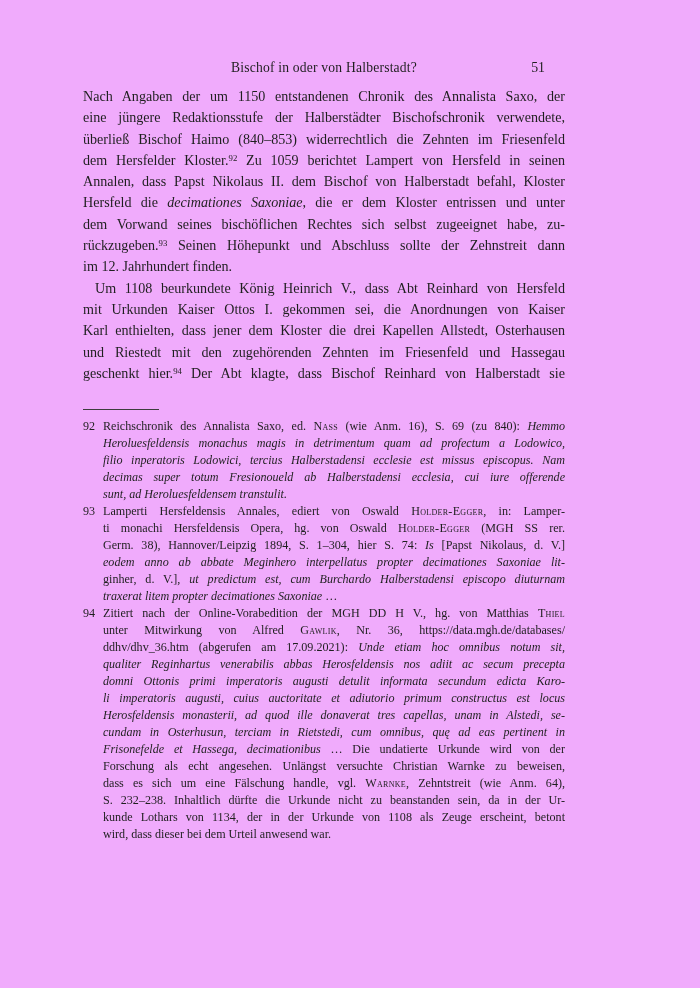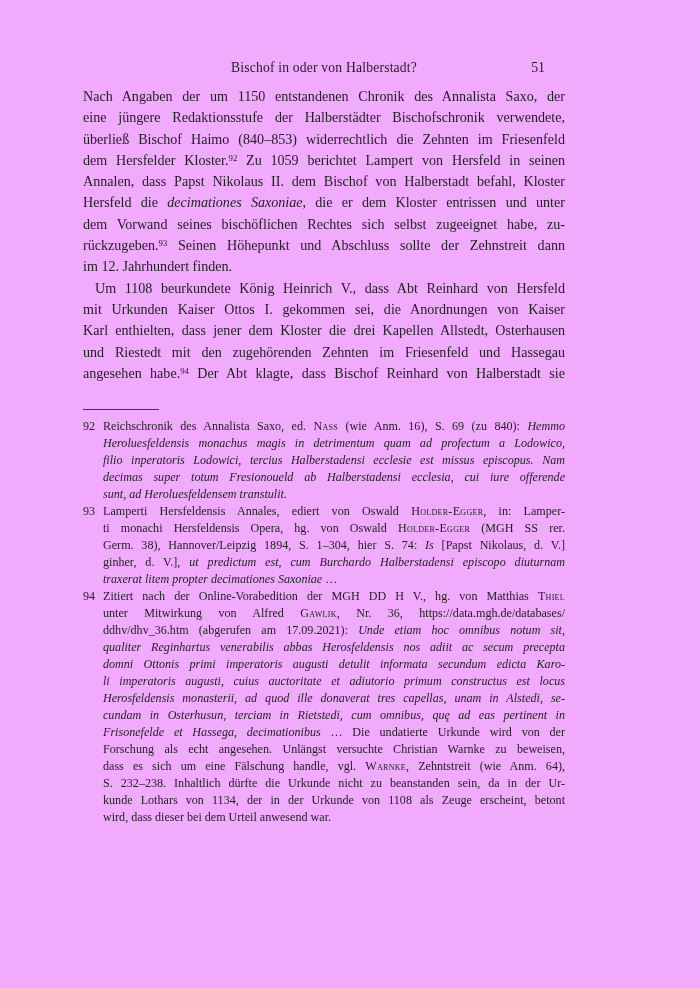--- a/index.html
+++ b/index.html
@@ -91,21 +91,21 @@
         <div class="tline"><span>Hersfeld die </span><span class="i">decimationes Saxoniae</span><span>, die er dem Kloster entrissen und unter</span></div>
         <div class="tline"><span>dem Vorwand seines bischöflichen Rechtes sich selbst zugeeignet habe, zu-</span></div>
         <div class="tline"><span>rückzugeben.</span><span class="sup">93</span><span> Seinen Höhepunkt und Abschluss sollte der Zehnstreit dann</span></div>
         <div class="tline last"><span>im 12. Jahrhundert finden.</span></div>
       </div>
     <div>
         <div class="tline indent"><span>Um 1108 beurkundete König Heinrich V., dass Abt Reinhard von Hersfeld</span></div>
         <div class="tline"><span>mit Urkunden Kaiser Ottos I. gekommen sei, die Anordnungen von Kaiser</span></div>
         <div class="tline"><span>Karl enthielten, dass jener dem Kloster die drei Kapellen Allstedt, Osterhausen</span></div>
         <div class="tline"><span>und Riestedt mit den zugehörenden Zehnten im Friesenfeld und Hassegau</span></div>
-        <div class="tline"><span>angesehen habe.</span><span class="sup">94</span><span> Der Abt klagte, dass Bischof Reinhard von Halberstadt sie</span></div>
+        <div class="tline"><span>geschenkt hier.</span><span class="sup">94</span><span> Der Abt klagte, dass Bischof Reinhard von Halberstadt sie</span></div>
       </div>
   </div>
 
   <div class="fn-separator"></div>
 
   <div class="footnotes">
     <div class="footnote">
       <span class="fn-num">92</span>
       <div>
           <div class="tline"><span>Reichschronik des Annalista Saxo, ed. </span><span class="sc">Nass</span><span> (wie Anm. 16), S. 69 (zu 840): </span><span class="i">Hemmo</span></div>
@@ -114,20 +114,21 @@
           <div class="tline"><span class="i">decimas super totum Fresionoueld ab Halberstadensi ecclesia, cui iure offerende</span></div>
           <div class="tline last"><span class="i">sunt, ad Heroluesfeldensem transtulit.</span></div>
         </div>
     </div>
     <div class="footnote">
       <span class="fn-num">93</span>
       <div>
           <div class="tline"><span>Lamperti Hersfeldensis Annales, ediert von Oswald </span><span class="sc">Holder-Egger</span><span>, in: Lamper-</span></div>
           <div class="tline"><span>ti monachi Hersfeldensis Opera, hg. von Oswald </span><span class="sc">Holder-Egger</span><span> (MGH SS rer.</span></div>
           <div class="tline"><span>Germ. 38), Hannover/Leipzig 1894, S. 1–304, hier S. 74: </span><span class="i">Is</span><span> [Papst Nikolaus, d. V.]</span></div>
+          <div class="tline"><span class="i">eodem anno ab abbate Meginhero interpellatus propter decimationes Saxoniae lit-</span></div>
           <div class="tline"><span>ginher, d. V.], </span><span class="i">ut predictum est, cum Burchardo Halberstadensi episcopo diuturnam</span></div>
           <div class="tline last"><span class="i">traxerat litem propter decimationes Saxoniae</span><span> …</span></div>
         </div>
     </div>
     <div class="footnote">
       <span class="fn-num">94</span>
       <div>
           <div class="tline"><span>Zitiert nach der Online-Vorabedition der MGH DD H V., hg. von Matthias </span><span class="sc">Thiel</span></div>
           <div class="tline"><span>unter Mitwirkung von Alfred </span><span class="sc">Gawlik</span><span>, Nr. 36, https://data.mgh.de/databases/</span></div>
           <div class="tline"><span>ddhv/dhv_36.htm (abgerufen am 17.09.2021): </span><span class="i">Unde etiam hoc omnibus notum sit,</span></div>

